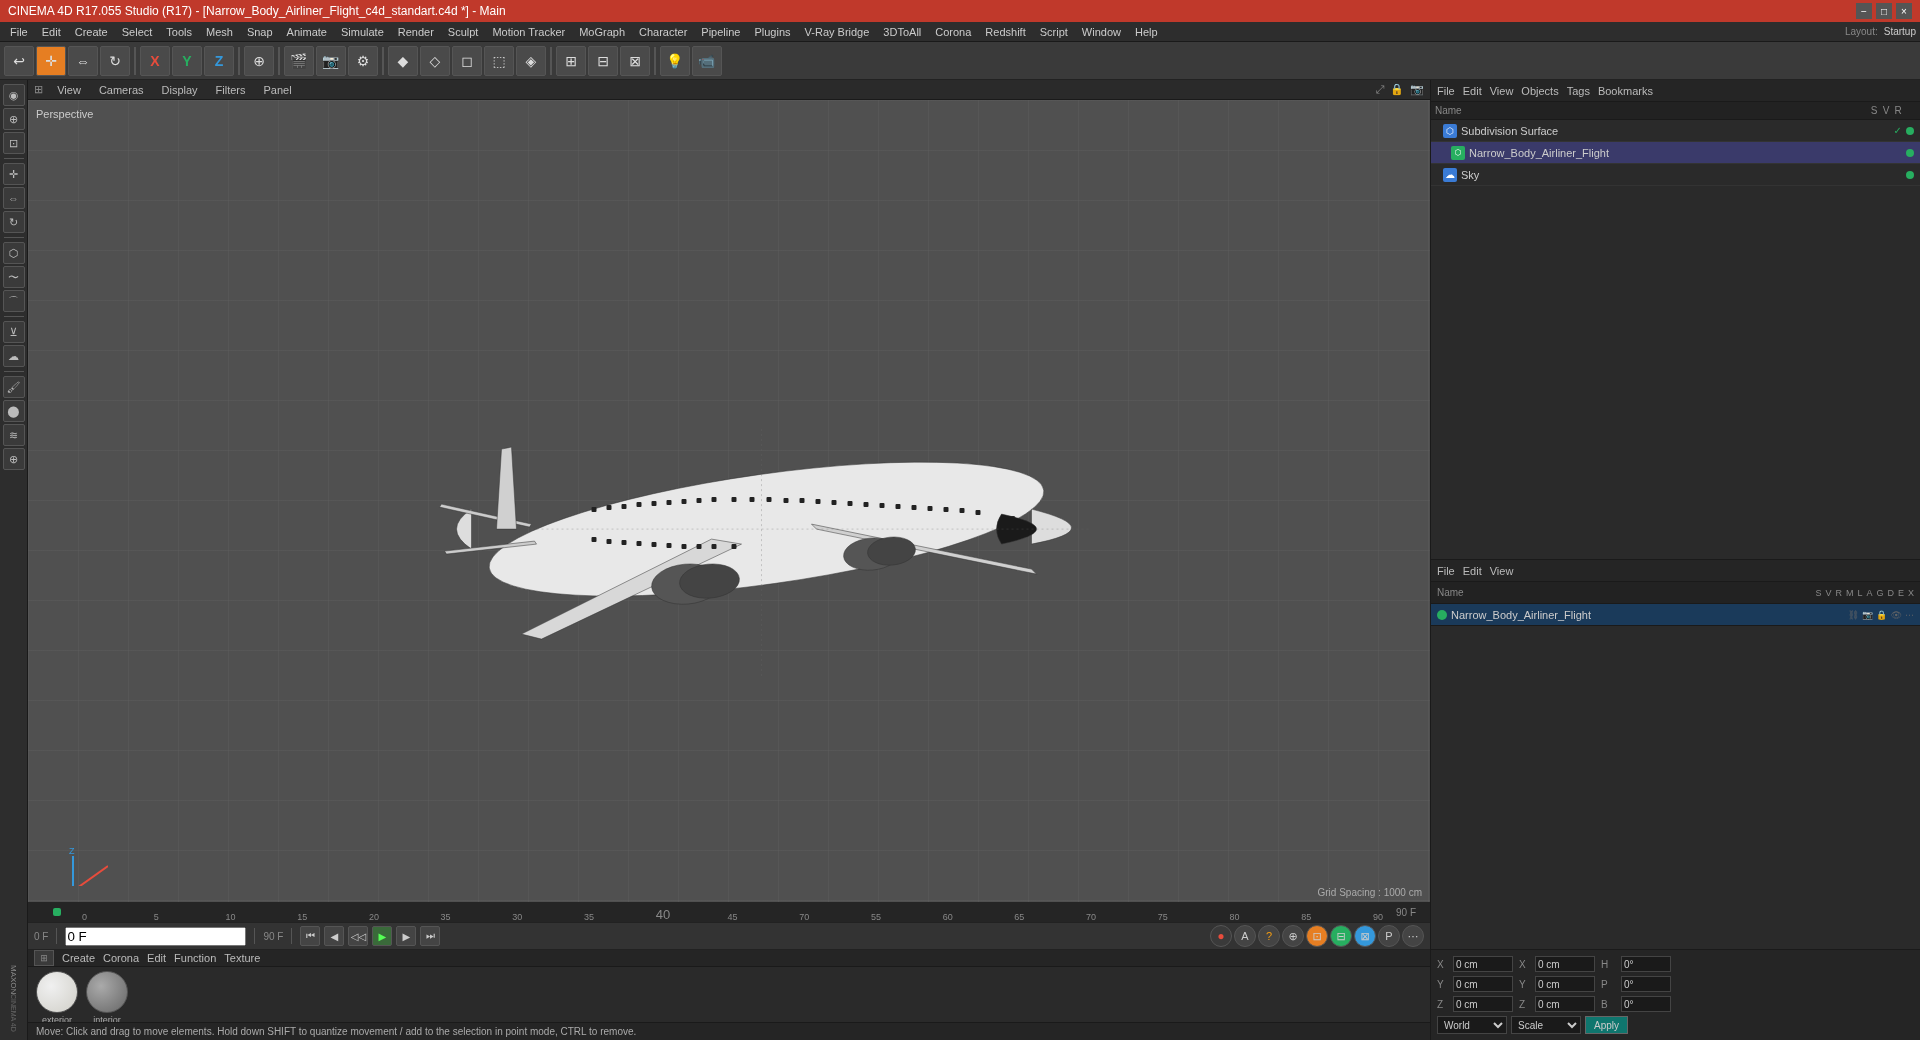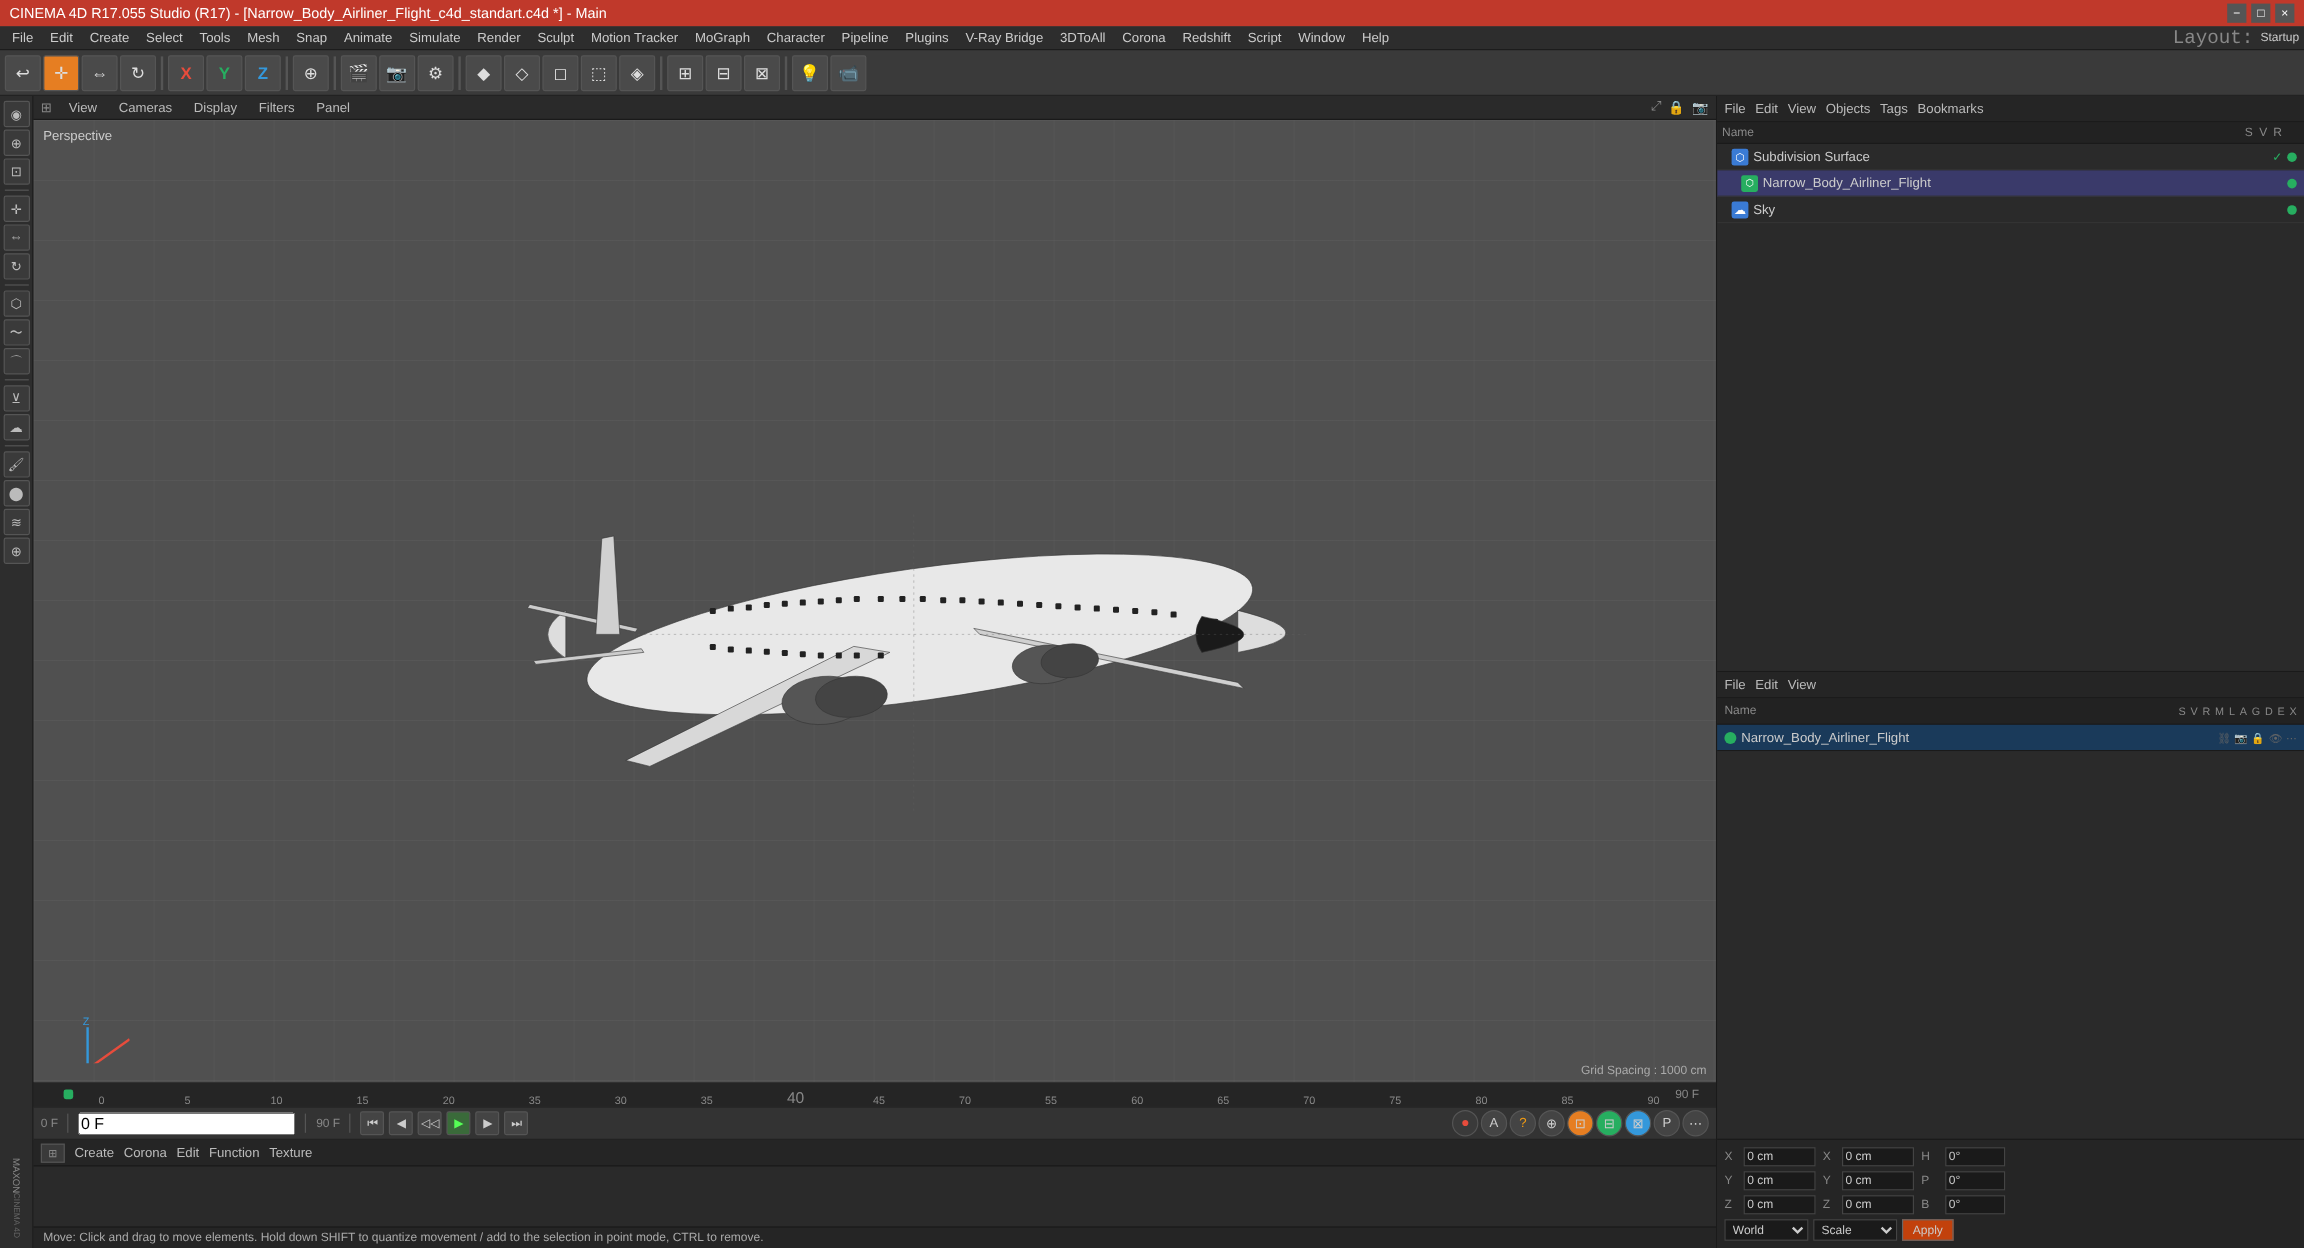--- a/index.html
+++ b/index.html
@@ -427,21 +427,21 @@
       height: 18px;
       background: #1a1a1a;
       border: 1px solid #444;
       color: #ccc;
       font-size: 10px;
       padding: 0 2px;
       width: 70px;
     }
     .apply-btn {
       height: 18px;
-      background: #c2410c;
+      background: #0f766e;
       border: 1px solid #666;
       color: #ccc;
       font-size: 10px;
       padding: 0 8px;
       cursor: pointer;
     }
 
     
     #attr-name-bar {
       height: 22px;
@@ -505,21 +505,21 @@
   <span class="menu-item">Character</span>
   <span class="menu-item">Pipeline</span>
   <span class="menu-item">Plugins</span>
   <span class="menu-item">V-Ray Bridge</span>
   <span class="menu-item">3DToAll</span>
   <span class="menu-item">Corona</span>
   <span class="menu-item">Redshift</span>
   <span class="menu-item">Script</span>
   <span class="menu-item">Window</span>
   <span class="menu-item">Help</span>
-  <span style="margin-left:auto; color:#888; font-size:16px;font-family:Liberation Mono, monospace;">Layout:</span>
+  <span style="margin-left:auto; color:#888; font-size:10px;">Layout:</span>
   <span style="margin-left:4px; color:#ccc; font-size:10px;text-align:center;">Startup</span>
 </div>
 
 <div id="toolbar">
 
   <div class="toolbar-btn" title="Undo">↩</div>
   <div class="toolbar-btn active" title="Move">✛</div>
   <div class="toolbar-btn" title="Scale">⇔</div>
   <div class="toolbar-btn" title="Rotate">↻</div>
   <div class="toolbar-separator"></div>
@@ -746,20 +746,32 @@
 
     <div id="material-area">
       <div id="material-toolbar">
         <span style="width:20px;height:16px;background:#3a3a3a;border:1px solid #555;display:inline-flex;align-items:center;justify-content:center;font-size:9px;color:#888;cursor:pointer;">⊞</span>
         <span class="mat-menu">Create</span>
         <span class="mat-menu">Corona</span>
         <span class="mat-menu">Edit</span>
         <span class="mat-menu">Function</span>
         <span class="mat-menu">Texture</span>
       </div>
+      <div id="material-list">
+
+        <div class="material-item">
+          <div class="material-thumb" style="background: radial-gradient(circle at 35% 35%, #f0f0f0, #d0cfc8); width:42px;height:42px;"></div>
+          <span class="material-label">exterior</span>
+        </div>
+
+        <div class="material-item">
+          <div class="material-thumb" style="background: radial-gradient(circle at 35% 35%, #aaa, #666); width:42px;height:42px;"></div>
+          <span class="material-label">interior</span>
+        </div>
+      </div>
     </div>
 
     <div id="status-bar">
       <span id="status-text">Move: Click and drag to move elements. Hold down SHIFT to quantize movement / add to the selection in point mode, CTRL to remove.</span>
     </div>
 
   </div>
 
   <div id="right-panel">
 

